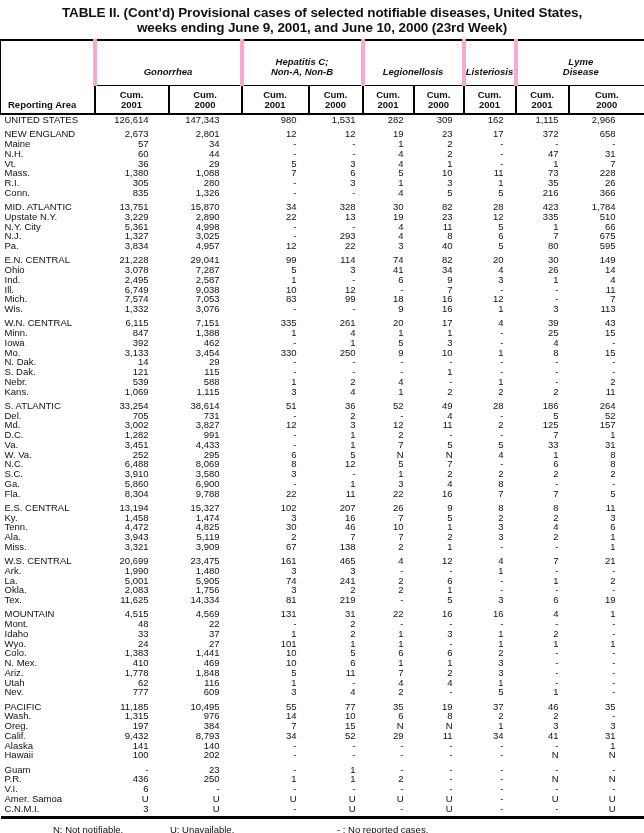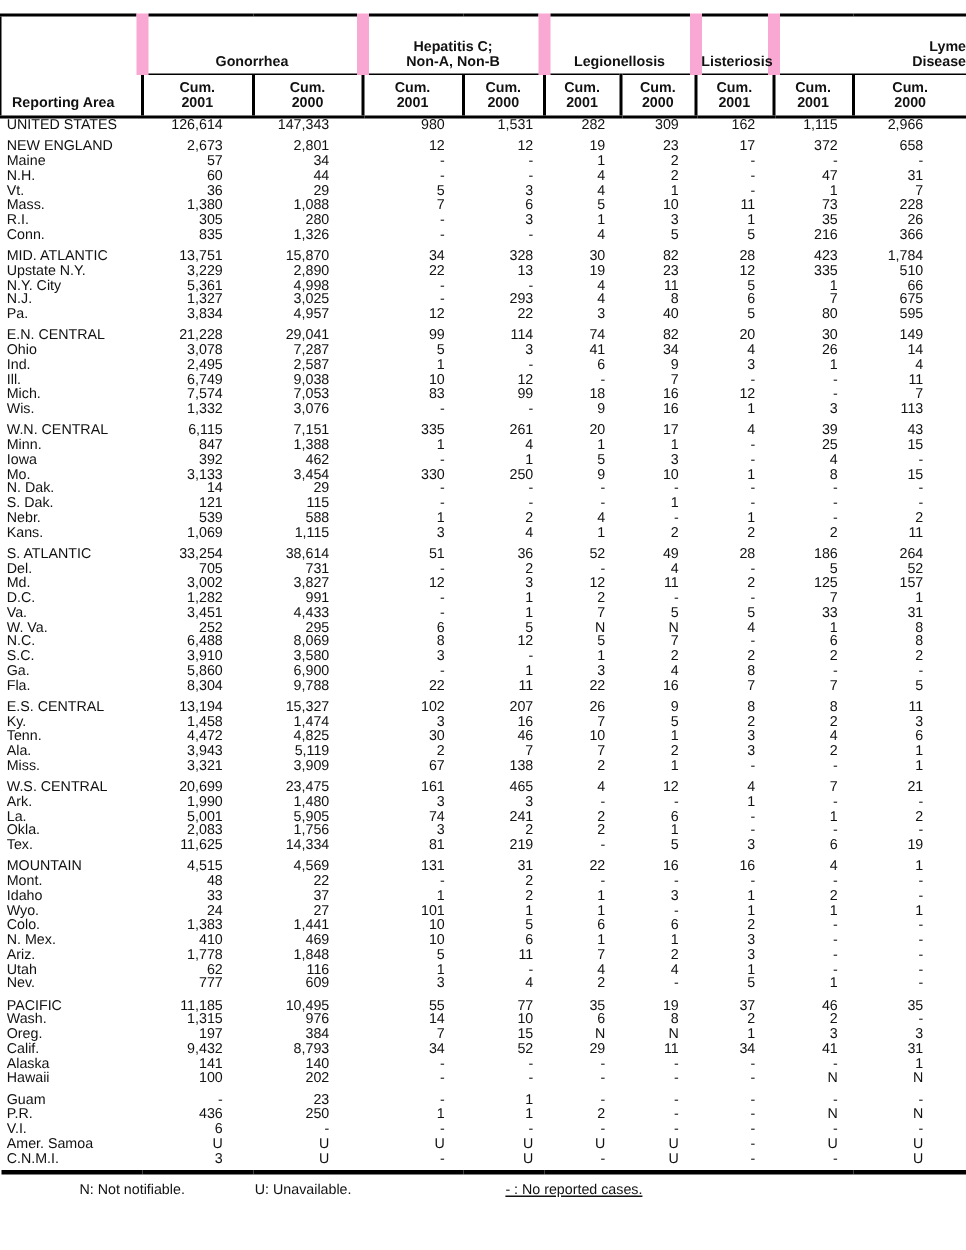--- a/index.html
+++ b/index.html
@@ -57,25 +57,26 @@
   th.area-hd {
     text-align: left;
     padding-left: 7px;
     padding-bottom: 3px;
     border-left: 1.5px solid #000;
     border-bottom: 2.5px solid #000;
   }
   th.group-hd {
     text-align: center;
     height: 36px;
-    padding-bottom: 2px;
-    border-left: 8px solid #f9a8d4;
+    padding-bottom: 8px;
+    border-left: 4px solid #f9a8d4;
     border-bottom: 1.5px solid #000;
+    font-style: italic;
   }
-  th.group-hd.edge-r { border-right: 1.5px solid #000; text-align: right; }
+  th.group-hd.edge-r { border-right: 1.5px solid #000; }
   th.sub-hd {
     text-align: center;
     height: 24px;
     padding-bottom: 3px;
     border-left: 2px solid #000;
     border-bottom: 2.5px solid #000;
   }
   th.sub-hd.edge-r { border-right: 1.5px solid #000; }
 
   tbody td {
@@ -110,20 +111,24 @@
   }
   .footnotes span { display: inline-block; padding-left: 44px; }
   .fn-u  { }
   .fn-d  { margin-left: 56px; text-decoration: underline; }
 </style>
 </head>
 <body>
 
 <div class="page">
 
+  <div class="title">
+    <div>TABLE II. (Cont’d) Provisional cases of selected notifiable diseases, United States,</div>
+    <div>weeks ending June 9, 2001, and June 10, 2000 (23rd Week)</div>
+  </div>
 
   <table class="rpt">
     <colgroup>
       <col class="c-area">
         <col class="c-g1">
         <col class="c-g2">
         <col class="c-h1">
         <col class="c-h2">
       <col class="c-l1">
         <col class="c-l2">

